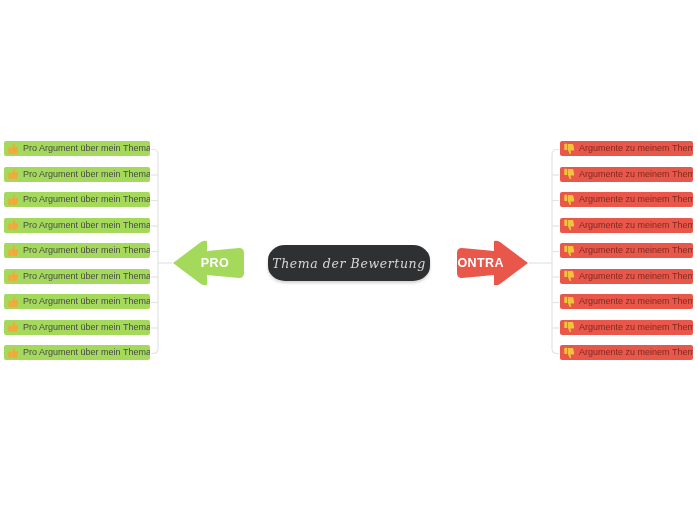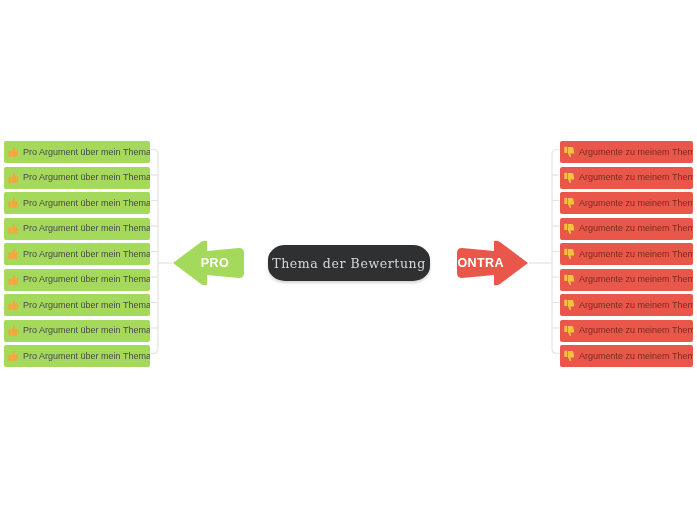--- a/index.html
+++ b/index.html
@@ -61,21 +61,21 @@
   .arrow-pro .arrow-label { margin-left: 14px; }
   .arrow-kontra { left: 452px; top: 237px; width: 78px; height: 52px; }
   .arrow-kontra .arrow-label { margin-right: 30px; }
 
   
   .connectors { position: absolute; left: 0; top: 0; }
 
   
   .leaf {
     position: absolute;
-    height: 22px;
+    height: 15px;
     border-radius: 2px;
     display: flex;
     align-items: center;
     box-sizing: border-box;
     padding: 0 4px;
     font-size: 9px;
     white-space: nowrap;
     overflow: hidden;
   }
   .leaf-pro {
@@ -274,16 +274,16 @@
 
   <div class="arrow arrow-kontra">
     <svg width="78" height="52" viewBox="0 0 78 52">
       <path id="kontra-arrow-path" d="M 76 26 L 48 5 Q 45 3 42 4 L 42 14 L 10 11 Q 5 11 5 16
                L 5 36 Q 5 41 10 41 L 42 38 L 42 48 Q 45 49 48 47 Z" fill="#e8574a"></path>
     </svg>
     <span class="arrow-label" style="color: rgb(255, 255, 255);">KONTRA</span>
   </div>
 
   <div class="center-node" style="background: rgb(47, 48, 49);">
-    <span class="center-node-label" style="color: rgb(216, 216, 216);">Thema der Bewertung</span>
+    <span class="center-node-label" style="color: rgb(216, 216, 216); font-style: italic;">Thema der Bewertung</span>
   </div>
 
 </div>
 
 </body></html>

